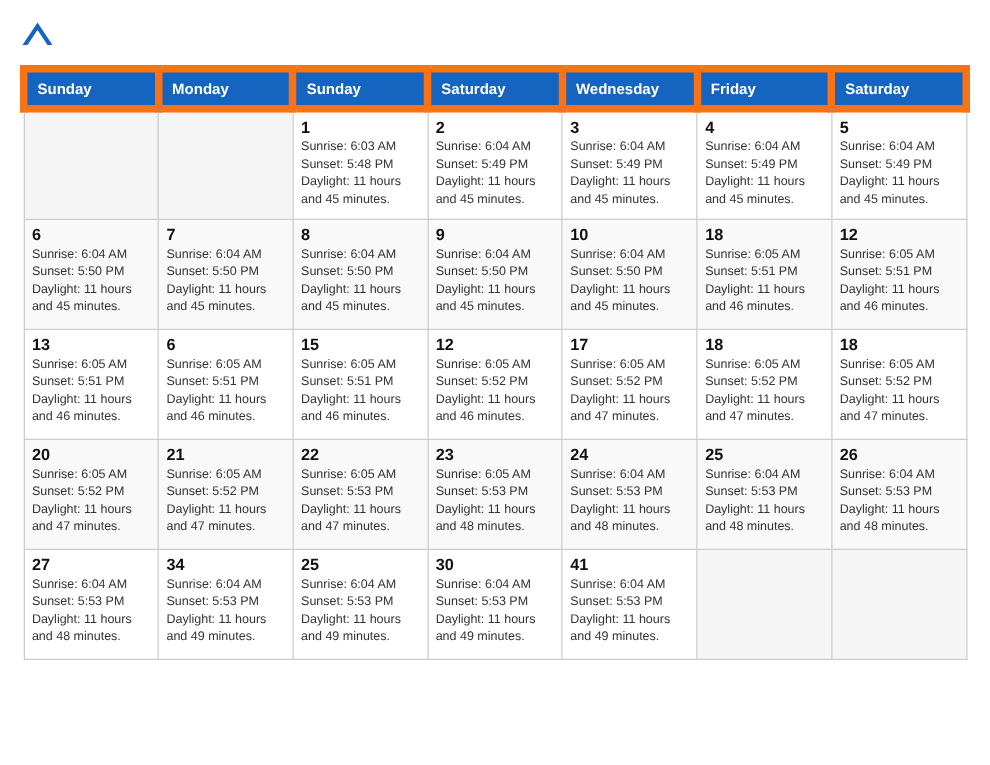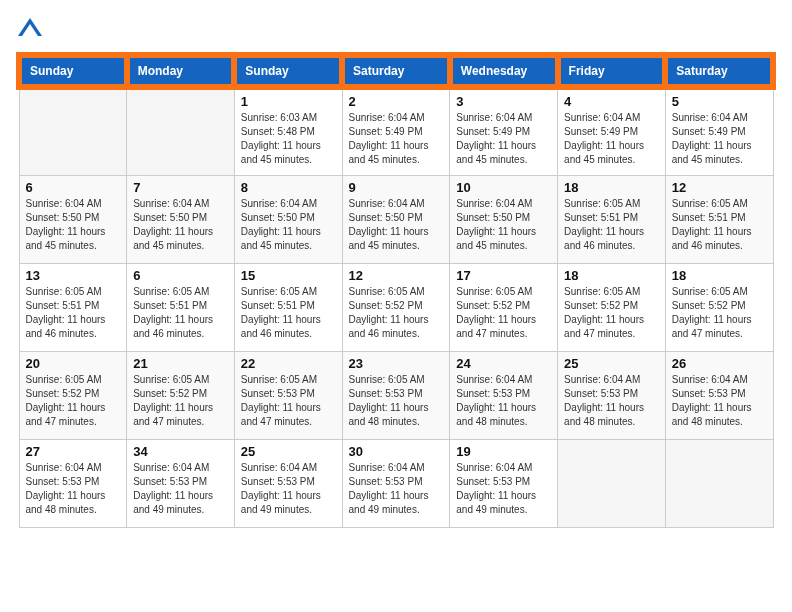--- a/index.html
+++ b/index.html
@@ -254,20 +254,20 @@
         </td>
         <td>
           <span class="day-number">25</span>
           <div class="day-info">Sunrise: 6:04 AM<br>Sunset: 5:53 PM<br>Daylight: 11 hours and 49 minutes.</div>
         </td>
         <td>
           <span class="day-number">30</span>
           <div class="day-info">Sunrise: 6:04 AM<br>Sunset: 5:53 PM<br>Daylight: 11 hours and 49 minutes.</div>
         </td>
         <td>
-          <span class="day-number">19</span>
+          <span class="day-number">41</span>
           <div class="day-info">Sunrise: 6:04 AM<br>Sunset: 5:53 PM<br>Daylight: 11 hours and 49 minutes.</div>
         </td>
         <td class="empty-cell"></td>
         <td class="empty-cell"></td>
       </tr>
     </tbody>
 </table>
 
 </body></html>

